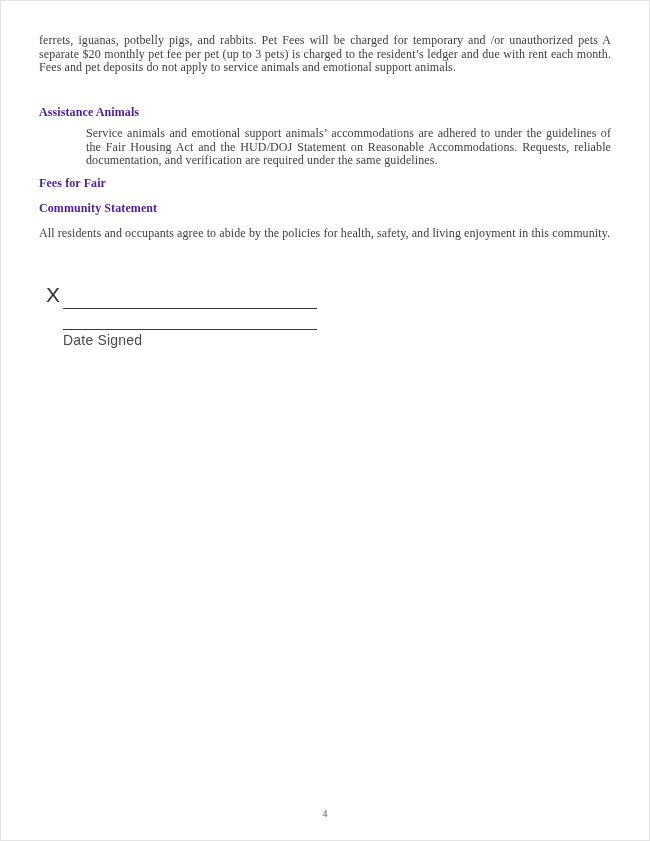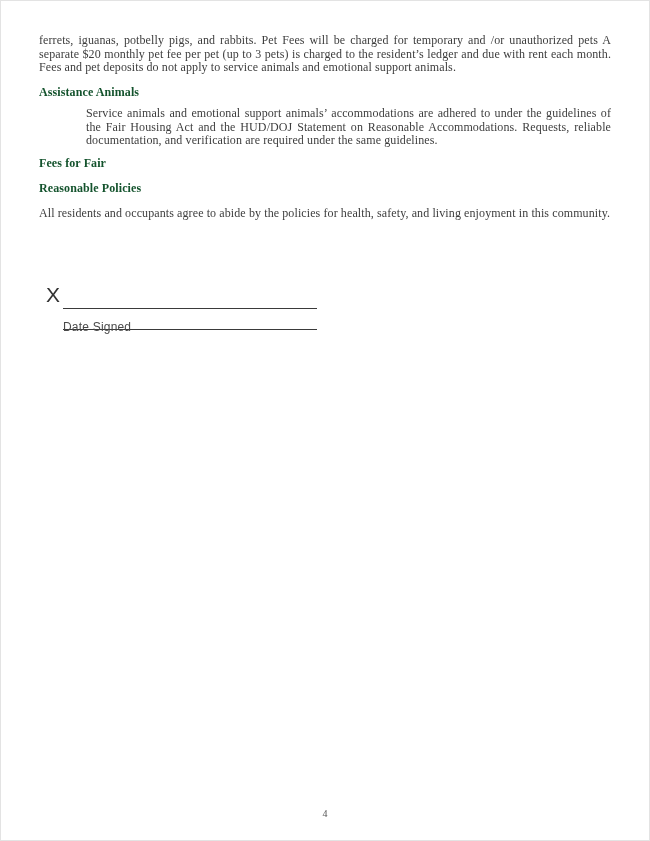--- a/index.html
+++ b/index.html
@@ -29,24 +29,24 @@
     line-height: 13.5px;
     color: #3d3d3d;
     text-align: justify;
     letter-spacing: 0.1px;
   }
   .heading {
     margin: 0;
     font-size: 12px;
     line-height: 13.5px;
     font-weight: bold;
-    color: #14532d;
+    color: #4c1d95;
     letter-spacing: 0.1px;
   }
-  .mb15 { margin-bottom: 11px; }
+  .mb15 { margin-bottom: 31px; }
   .mb12 { margin-bottom: 12px; }
   .mb11 { margin-bottom: 11px; }
   .mb9  { margin-bottom: 9px; margin-left: 47px; }
   .mb8  { margin-bottom: 8px; }
   .sig-area {
     position: absolute;
     left: 38px;
     top: 283px;
     width: 300px;
     height: 62px;
@@ -73,23 +73,23 @@
     position: absolute;
     left: 24px;
     top: 45px;
     width: 254px;
     height: 0;
     border-bottom: 1.5px solid #3a3a3a;
   }
   .date-label {
     position: absolute;
     left: 24px;
-    top: 36px;
+    top: 48px;
     font-family: "Liberation Sans", sans-serif;
-    font-size: 12px;
+    font-size: 14px;
     color: #4a4a4a;
     letter-spacing: 0.2px;
   }
   .page-number {
     position: absolute;
     top: 807px;
     left: 0;
     width: 100%;
     text-align: center;
     font-size: 10px;
@@ -103,21 +103,21 @@
 
   <div class="content">
 
     <p class="para mb15">ferrets, iguanas, potbelly pigs, and rabbits. Pet Fees will be charged for temporary and /or unauthorized pets A separate $20 monthly pet fee per pet (up to 3 pets) is charged to the resident’s ledger and due with rent each month. Fees and pet deposits do not apply to service animals and emotional support animals.</p>
 
     <h3 class="heading mb8">Assistance Animals</h3>
     <p class="para mb9">Service animals and emotional support animals’ accommodations are adhered to under the guidelines of the Fair Housing Act and the HUD/DOJ Statement on Reasonable Accommodations. Requests, reliable documentation, and verification are required under the same guidelines.</p>
 
     <h3 class="heading mb12">Fees for Fair</h3>
 
-    <h3 class="heading mb11">Reasonable Policies</h3>
+    <h3 class="heading mb11">Community Statement</h3>
     <p class="para">All residents and occupants agree to abide by the policies for health, safety, and living enjoyment in this community.</p>
 
   </div>
 
   <div class="sig-area">
     <span class="sig-x">X</span>
     <div class="sig-line"></div>
     <div class="date-line"></div>
     <div class="date-label">Date Signed</div>
   </div>

